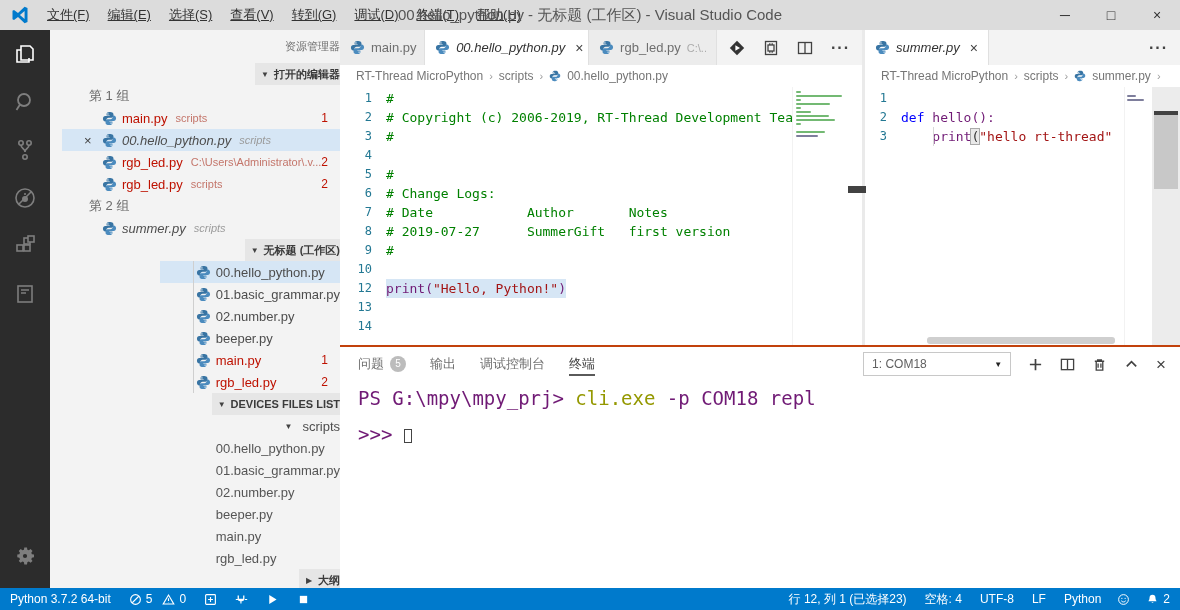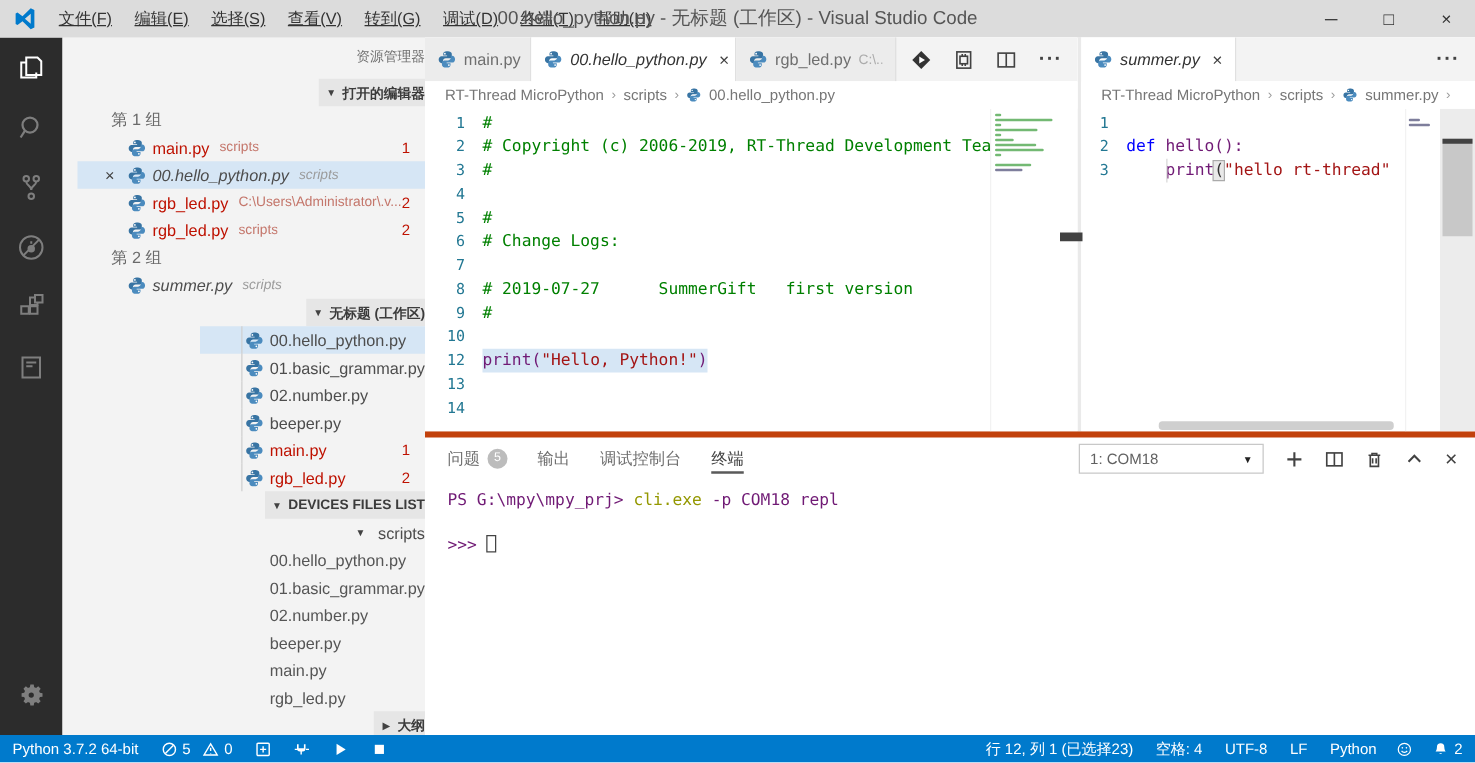--- a/index.html
+++ b/index.html
@@ -99,35 +99,35 @@
   .group.right .minimap{right:28px;width:28px;}
   .mm-bar{position:absolute;height:2px;border-radius:1px;}
   .scroll-v{position:absolute;top:0;bottom:0;right:0;}
   .group.left .scroll-v{width:14px;}
   .group.right .scroll-v{width:28px;background:#ECECEC;}
   .thumb-v{position:absolute;left:2px;right:2px;background:#C8C8C8;}
   .sash-handle{position:absolute;left:508px;top:156px;width:18px;height:7px;background:#424242;z-index:5;}
   .hscroll{position:absolute;bottom:1px;height:7px;background:#CFCFCF;border-radius:3px;}
 
   
-  .panel{flex:1;background:#fff;border-top:5px solid #c2410c;display:flex;flex-direction:column;min-height:0;}
+  .panel{flex:1;background:#fff;border-top:2px solid #c2410c;display:flex;flex-direction:column;min-height:0;}
   .panel-header{height:34px;display:flex;align-items:center;gap:24px;padding-left:18px;flex:none;}
   .panel-tab{display:flex;align-items:center;gap:6px;font-size:13px;color:#6F6F6F;position:relative;height:34px;line-height:34px;}
   .panel-tab.active{color:#424242;}
   .panel-tab.active::after{content:"";position:absolute;left:0;right:0;bottom:5px;height:2px;background:#5A5A5A;}
   .badge-circle{width:16px;height:16px;border-radius:50%;background:#BCBCBC;color:#fff;font-size:10px;
                 display:flex;align-items:center;justify-content:center;}
   .panel-controls{margin-left:auto;display:flex;align-items:center;gap:17px;padding-right:14px;color:#424242;}
   .panel-controls svg{width:15px;height:15px;display:block;}
   .dropdown{width:148px;height:24px;border:1px solid #C8C8C8;background:#fff;display:flex;align-items:center;
             padding:0 8px;font-size:12px;color:#616161;}
   .dd-caret{margin-left:auto;font-size:8px;color:#222;}
   .panel-x{font-size:17px;line-height:1;color:#424242;}
   .terminal{flex:1;padding:8px 0 0 18px;font-family:"DejaVu Sans Mono","Liberation Mono",monospace;
-            font-size:13px;color:#333;}
+            font-size:19px;color:#333;}
   .tline{height:18px;line-height:18px;white-space:pre;}
   .tok-y{color:var(--terminalCommand);}
   .cursor-box{display:inline-block;width:8px;height:14px;border:1px solid #444;vertical-align:-2px;}
 
   
   .statusbar{height:22px;background:var(--accent);color:#fff;display:flex;align-items:center;
              font-size:12px;padding:0 10px;flex:none;}
   .sb-group{display:flex;align-items:center;gap:18px;}
   .sb-item{display:flex;align-items:center;gap:4px;white-space:nowrap;}
   .sb-item svg{width:13px;height:13px;display:block;}
@@ -458,21 +458,21 @@
               <span class="crumb-item">00.hello_python.py</span>
             </div>
           <div class="code" id="code-left">
             <div id="lines-left">
                 <div class="cline"><span class="ln">1</span><span><span class="tok-c">#</span></span></div>
                 <div class="cline"><span class="ln">2</span><span><span class="tok-c"># Copyright (c) 2006-2019, RT-Thread Development Team</span></span></div>
                 <div class="cline"><span class="ln">3</span><span><span class="tok-c">#</span></span></div>
                 <div class="cline"><span class="ln">4</span></div>
                 <div class="cline"><span class="ln">5</span><span><span class="tok-c">#</span></span></div>
                 <div class="cline"><span class="ln">6</span><span><span class="tok-c"># Change Logs:</span></span></div>
-                <div class="cline"><span class="ln">7</span></div>
+                <div class="cline"><span class="ln">7</span><span><span class="tok-c"># Date            Author       Notes</span></span></div>
                 <div class="cline"><span class="ln">8</span><span><span class="tok-c"># 2019-07-27      SummerGift   first version</span></span></div>
                 <div class="cline"><span class="ln">9</span><span><span class="tok-c">#</span></span></div>
                 <div class="cline"><span class="ln">10</span><span></span></div>
                 <div class="cline"><span class="ln">12</span><span class="selbg"><span class="tok-p">print(</span><span class="tok-s">"Hello, Python!"</span><span class="tok-p">)</span></span></div>
                 <div class="cline"><span class="ln">13</span><span></span></div>
                 <div class="cline"><span class="ln">14</span><span></span></div>
               </div>
             <div class="minimap" id="minimap-left">
                 <div class="mm-bar" style="top: 4px; left: 3px; width: 4.8px; background: rgba(0, 128, 0, 0.55);"></div>
                 <div class="mm-bar" style="top: 8px; left: 3px; width: 46.4px; background: rgba(0, 128, 0, 0.55);"></div>

